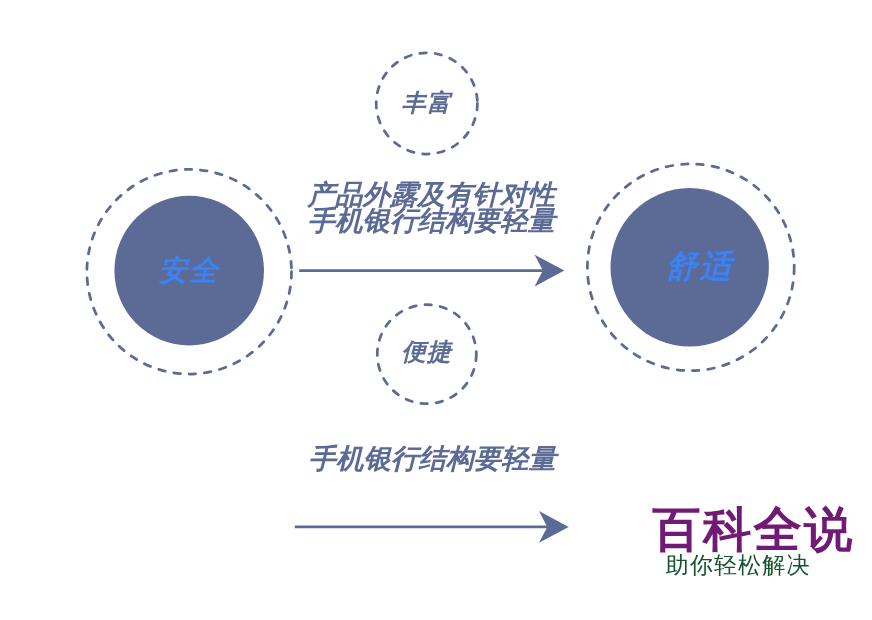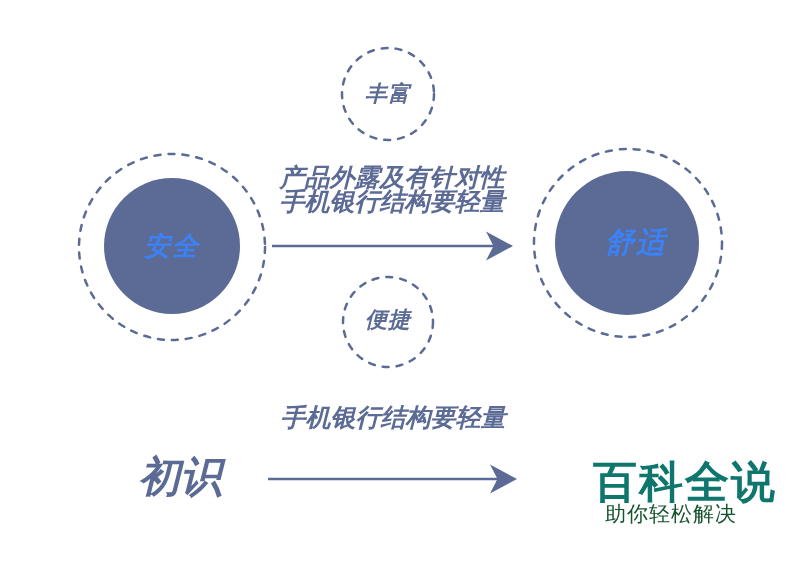--- a/index.html
+++ b/index.html
@@ -26,21 +26,21 @@
     stroke-dasharray: 6 8;
     stroke-linecap: round;
   }
   .center {
     position: absolute;
     transform: translate(-50%, -50%);
     white-space: nowrap;
   }
   .blue   { color: #5C6B95; }
   .white  { color: #3b82f6; }
-  .green  { color: #0f766e; }
+  .green  { color: #701a75; }
   .gray   { color: #14532d; }
   .node-label {
     font-weight: bold;
     font-style: italic;
     letter-spacing: 2px;
   }
   .bubble-label {
     font-weight: bold;
     font-style: italic;
     font-size: 22px;
@@ -107,19 +107,18 @@
 
   <div class="center caption blue" style="left:392px; top:189px;">
     <div>产品外露及有针对性</div>
     <div>手机银行结构要轻量</div>
   </div>
 
   <div class="center caption blue" style="left:393px; top:417px;">
     <div>手机银行结构要轻量</div>
   </div>
 
-  <div class="center footer-left blue" style="left:180px; top:477px;">初识</div>
 
   <div class="center brand green" style="left:685px; top:482px;">百科全说</div>
 
   <div class="center tagline gray" style="left:671px; top:514px;">助你轻松解决</div>
 
 </div>
 
 </body></html>

